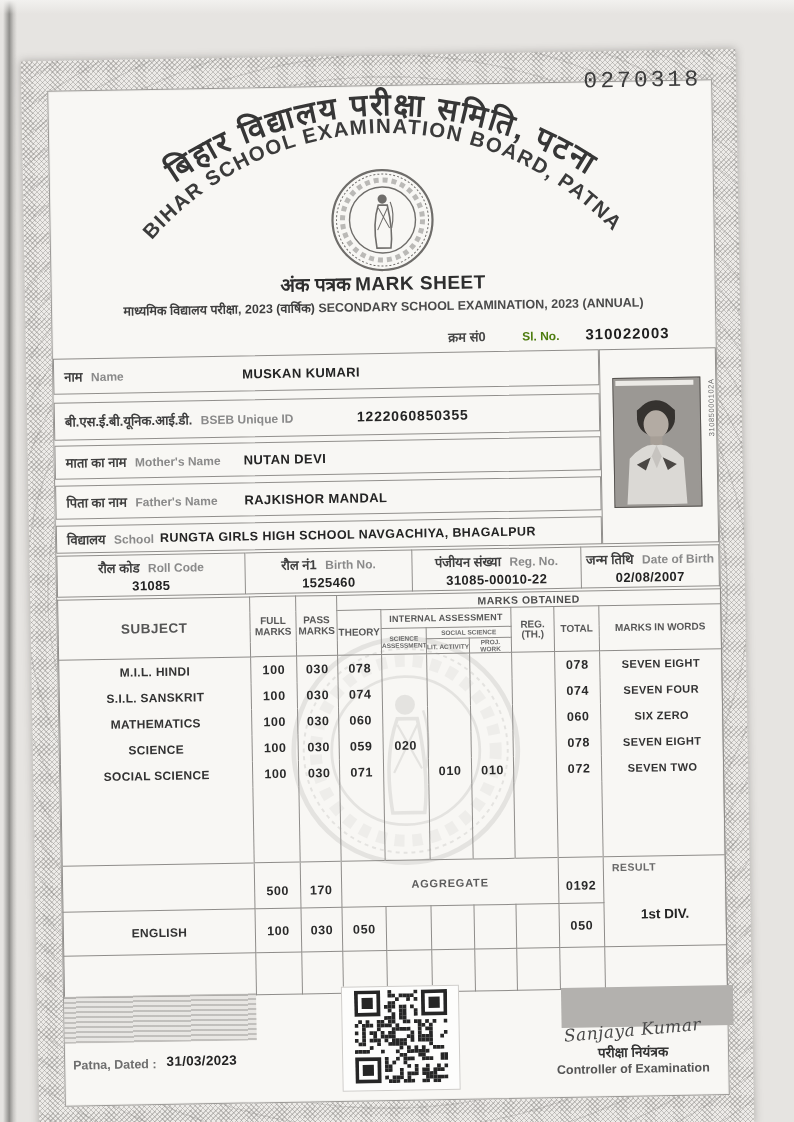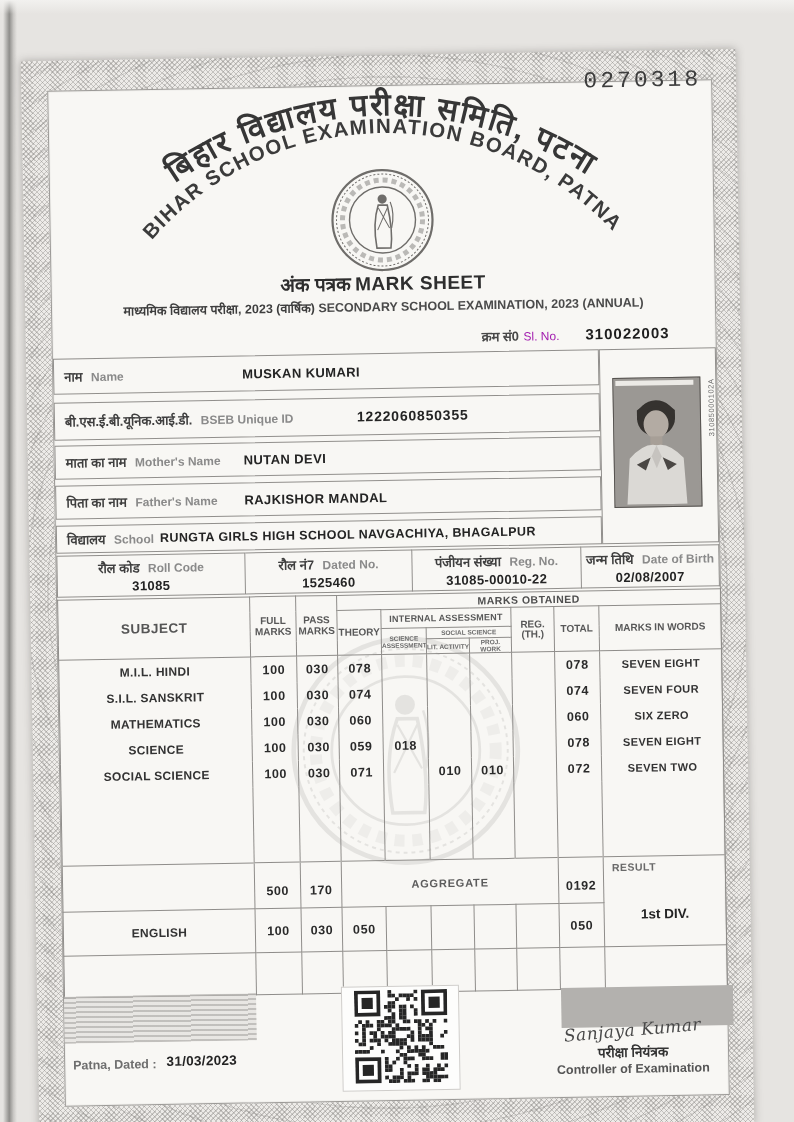--- a/index.html
+++ b/index.html
@@ -30,21 +30,21 @@
   .arc-en{font-size:20.5px;font-weight:bold;fill:#3b3b3b;letter-spacing:1.5px;}
 
   .title-line{position:absolute;top:184px;left:0;right:0;text-align:center;}
   .title-hi{font-size:19px;font-weight:bold;color:#2e2e2e;}
   .title-en{font-size:19px;font-weight:bold;color:#2e2e2e;letter-spacing:.5px;}
   .subtitle{position:absolute;top:212px;left:0;right:0;text-align:center;font-size:12.5px;font-weight:bold;color:#3e3e3e;}
   .subtitle .en{color:#4a4a4a;}
 
   .slno{position:absolute;top:243px;right:46px;display:flex;gap:26px;align-items:baseline;}
   .slno .lab-hi{font-size:13px;font-weight:bold;color:#474747;}
-  .slno .lab-en{font-size:12px;font-weight:normal;color:#a21caf;}
+  .slno .lab-en{font-size:12px;font-weight:bold;color:#4d7c0f;margin-left:32px;}
   .slno .val{font-size:15px;font-weight:bold;color:#1e1e1e;letter-spacing:1px;}
 
   .inforow{position:absolute;left:0;width:546px;border:1px solid #918f8c;display:flex;align-items:center;box-sizing:border-box;background:#f8f7f4;}
   .lab{display:inline-block;}
   .lab .hi{font-size:13px;font-weight:bold;color:#3f3f3f;}
   .lab .en{font-size:12px;font-weight:bold;color:#8a8a8a;margin-left:4px;}
   .val{font-size:13px;font-weight:bold;color:#242424;letter-spacing:.4px;}
 
   .photo-region{position:absolute;left:546px;top:267px;width:117px;height:195px;border:1px solid #918f8c;box-sizing:border-box;}
   .photo{position:absolute;left:12px;top:28px;width:86px;height:128px;border:1px solid #55524f;background:#9b9894;}
@@ -189,22 +189,22 @@
       <div class="photo-num">31085000102A</div>
     </div>
 
     <div class="rollrow">
       <div class="rollcell" style="width:189px;">
         <span class="lab"><span class="hi">रौल कोड</span>
           <span class="en">Roll Code</span></span>
         <span class="val">31085</span>
       </div>
       <div class="rollcell" style="width:167px;">
-        <span class="lab"><span class="hi">रौल नं7</span>
-          <span class="en">Dated No.</span></span>
+        <span class="lab"><span class="hi">रौल नं1</span>
+          <span class="en">Birth No.</span></span>
         <span class="val">1525460</span>
       </div>
       <div class="rollcell" style="width:169px;">
         <span class="lab"><span class="hi">पंजीयन संख्या</span>
           <span class="en">Reg. No.</span></span>
         <span class="val">31085-00010-22</span>
       </div>
       <div class="rollcell" style="width:138px;">
         <span class="lab"><span class="hi">जन्म तिथि</span>
           <span class="en">Date of Birth</span></span>
@@ -295,21 +295,21 @@
         <td class="num"></td>
         <td class="num"></td>
         <td class="num">060</td>
         <td class="words">SIX ZERO</td>
       </tr>
       <tr class="sub">
         <td class="subj">SCIENCE</td>
         <td class="num">100</td>
         <td class="num">030</td>
         <td class="num">059</td>
-        <td class="num">018</td>
+        <td class="num">020</td>
         <td class="num"></td>
         <td class="num"></td>
         <td class="num"></td>
         <td class="num">078</td>
         <td class="words">SEVEN EIGHT</td>
       </tr>
       <tr class="sub">
         <td class="subj">SOCIAL SCIENCE</td>
         <td class="num">100</td>
         <td class="num">030</td>

